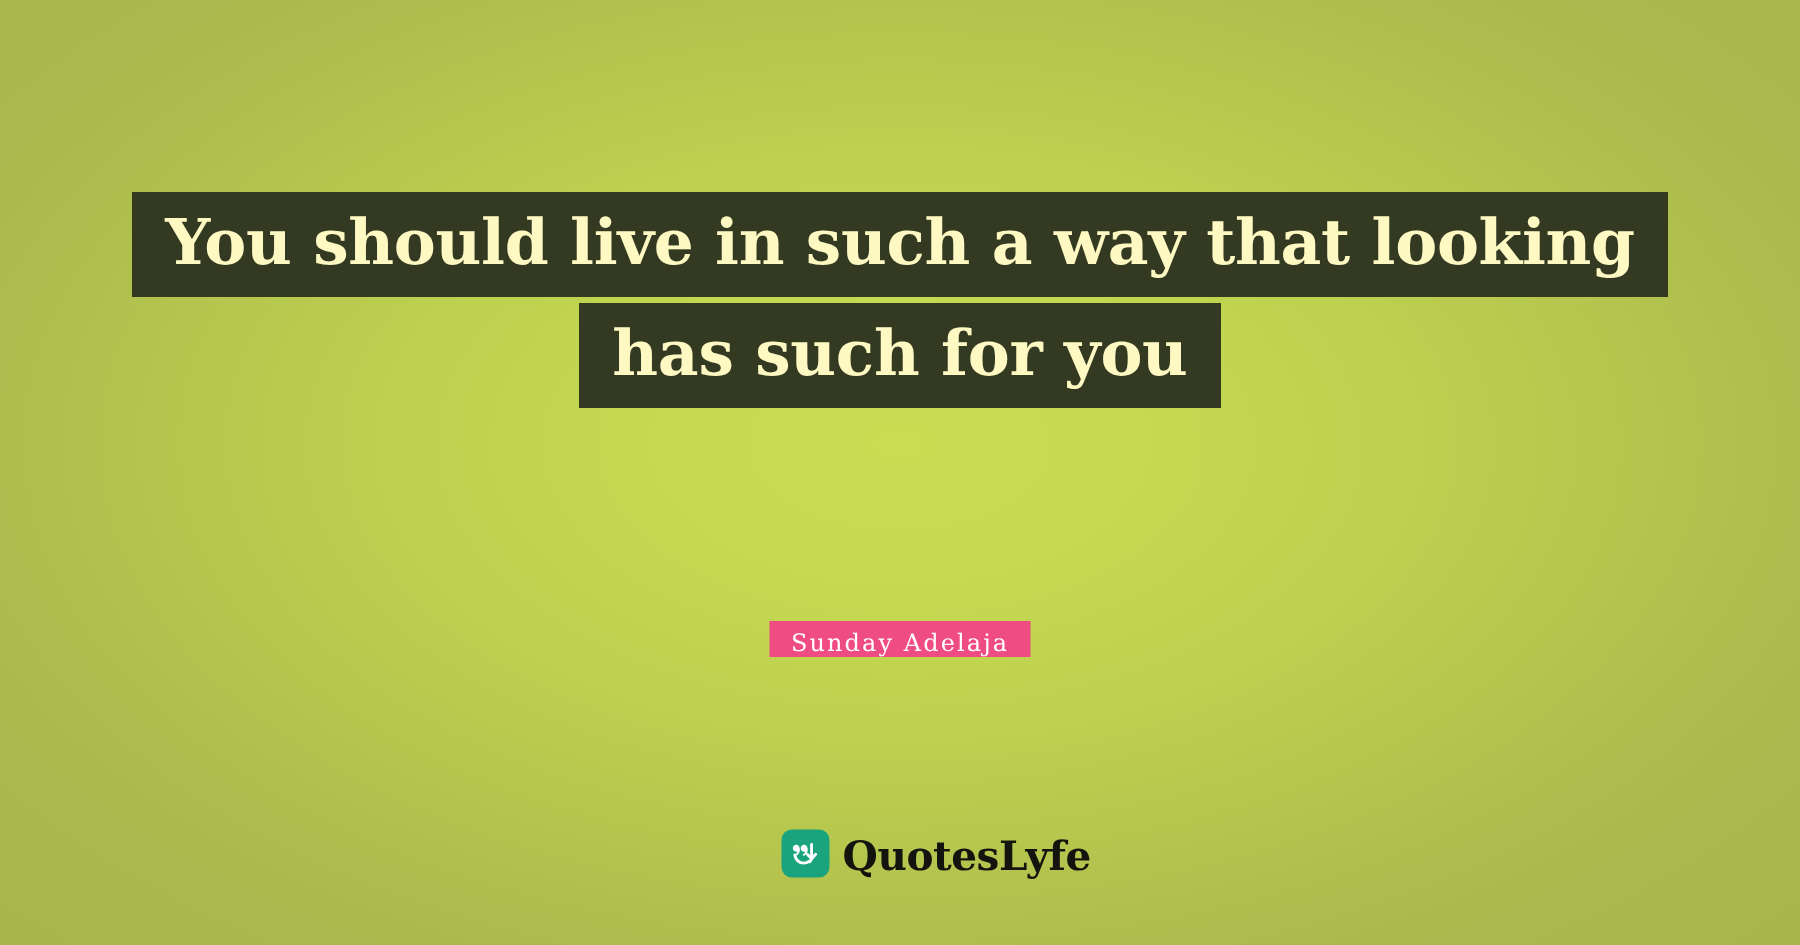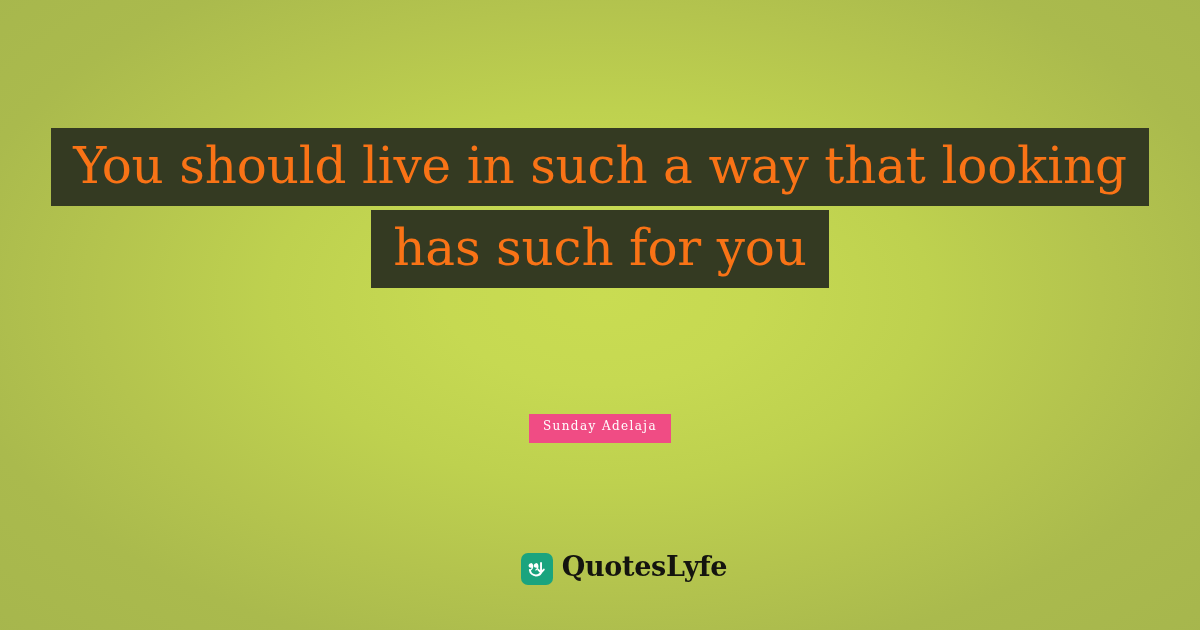--- a/index.html
+++ b/index.html
@@ -40,24 +40,24 @@
     left: 0;
     right: 0;
     display: flex;
     flex-direction: column;
     align-items: center;
   }
 
   .quote-line {
     display: block;
     background: #343a22;
-    color: #f97316;
+    color: #fef9c3;
     font-family: "DejaVu Serif", "Liberation Serif", serif;
-    font-weight: normal;
-    font-size: 50px;
+    font-weight: bold;
+    font-size: 42px;
     line-height: 1.0;
     letter-spacing: -0.2px;
     padding: 13px 22px 15px 22px;
     margin-bottom: 4px;
     white-space: nowrap;
     text-align: center;
   }
 
   
   #author-wrap {
@@ -66,35 +66,35 @@
     left: 0;
     right: 0;
     text-align: center;
   }
 
   #author-badge {
     display: inline-block;
     background: #f04c84;
     color: #ffffff;
     font-family: "DejaVu Serif", "Liberation Serif", serif;
-    font-size: 12px;
+    font-size: 16px;
     font-weight: normal;
     letter-spacing: 1.4px;
-    padding: 5px 14px 10px 14px;
+    padding: 5px 14px 0 14px;
     white-space: nowrap;
   }
 
   
   #brand {
     position: absolute;
     top: 553px;
     left: 0;
     right: 0;
     display: flex;
-    align-items: flex-start;
+    align-items: flex-end;
     justify-content: center;
     gap: 9px;
     padding-left: 48px;
   }
 
   #brand-icon {
     width: 32px;
     height: 32px;
     border-radius: 7px;
     background: #1aa47e;

